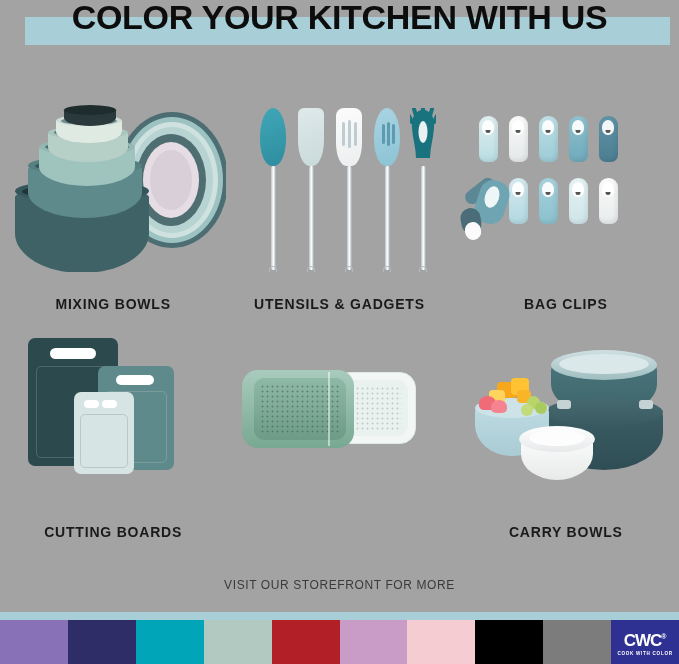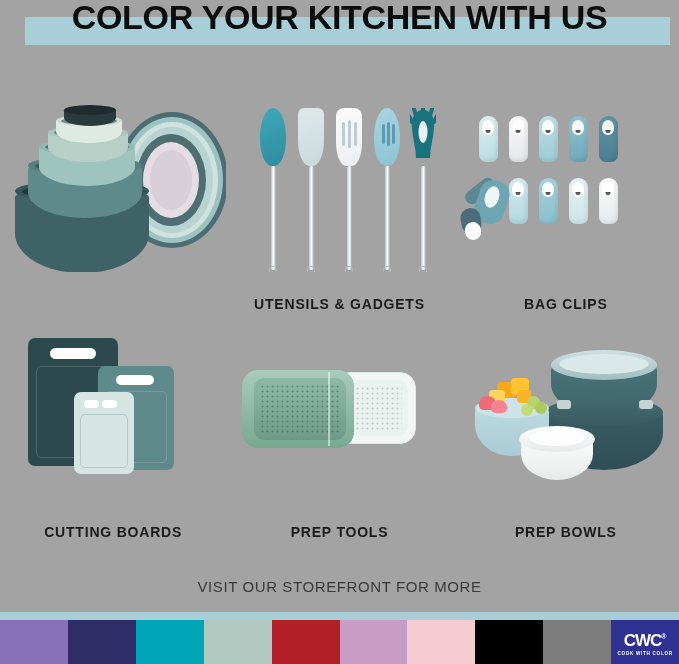--- a/index.html
+++ b/index.html
@@ -111,21 +111,21 @@
     background-size: 5px 5px;
   }
   .arrow-glyph { position:absolute; width:0;height:0; }
   .pb-bowl { position:absolute; border-radius:8px 8px 50% 50% / 6px 6px 62% 62%; }
   .pb-lid { position:absolute; border-radius:50%; }
   .fruit { position:absolute; border-radius:50%; }
 
   
   .storefront {
     position:absolute; left:0; top:578px; width:679px;
-    text-align:center; font-size:15px; letter-spacing:0.6px; color:#3a3a3a;
+    text-align:center; font-size:12px; letter-spacing:0.6px; color:#3a3a3a;
     white-space:nowrap;
   }
   .swatch-top {
     position:absolute; left:0; top:612px; width:679px; height:8px;
     background:#a8cfd8;
   }
   .swatches {
     position:absolute; left:0; top:620px; width:679px; height:44px;
     display:flex;
   }
@@ -185,20 +185,21 @@
           <div class="mb-rim" style="left:54px;top:36px;width:68px;height:9px;background:#5a7d7c;"></div>
 
           <div class="mb-bowl" style="left:56px;top:26px;width:66px;height:25px;background:#dfeae3;"></div>
           <div class="mb-rim" style="left:56px;top:23px;width:66px;height:11px;background:#cfdcd6;"></div>
           <div class="mb-rim" style="left:61px;top:25px;width:56px;height:8px;background:#6d8b8a;"></div>
 
           <div class="mb-bowl" style="left:64px;top:16px;width:52px;height:18px;background:#2a3a3c;"></div>
           <div class="mb-rim" style="left:64px;top:13px;width:52px;height:10px;background:#1f2c2e;"></div>
         </div>
       </div>
+      <div class="cell-label">MIXING BOWLS</div>
     </div>
 
     <div class="cell">
       <div class="art">
 
         <div class="utensil" style="left:34px;top:16px;height:170px;">
           <div class="u-head" style="height:58px;border-radius:50% 50% 46% 46%;background:linear-gradient(160deg,#3fa7b8,#2e8d9e);"></div>
           <div class="u-handle"></div>
             <div class="u-loop"></div>
         </div>
@@ -299,21 +300,20 @@
         <div class="perf" style="left:124px;top:66px;width:52px;height:44px;opacity:0.45;"></div>
         <svg class="arrow-glyph" style="left:138px;top:76px;" width="26" height="26" viewBox="0 0 26 26">
           <path d="M4 3 L20 13 L4 23 Z" fill="#1a1a1a"></path>
         </svg>
 
         <div class="colander-body" style="left:16px;top:50px;width:112px;height:78px;background:linear-gradient(180deg,#a8cbbd,#78a892);"></div>
         <div class="colander-basin" style="left:28px;top:58px;width:92px;height:62px;background:linear-gradient(180deg,#8fb9a7,#6d9b88);"></div>
         <div class="perf" style="left:34px;top:64px;width:80px;height:50px;"></div>
         <div style="position:absolute;left:102px;top:52px;width:2px;height:74px;background:rgba(255,255,255,0.5);"></div>
       </div>
-      <div class="cell-label">PREP TOOLS</div>
     </div>
 
     <div class="cell">
       <div class="art">
 
         <div class="pb-bowl" style="left:98px;top:44px;width:106px;height:52px;background:linear-gradient(180deg,#49737a,#3d646b);"></div>
         <div class="pb-lid" style="left:98px;top:30px;width:106px;height:30px;background:linear-gradient(180deg,#cfe0e2,#9fbdc0);"></div>
         <div class="pb-lid" style="left:106px;top:34px;width:90px;height:20px;background:#dbe8e9;"></div>
 
         <div class="pb-bowl" style="left:92px;top:90px;width:118px;height:60px;background:linear-gradient(180deg,#3b5d64,#2f4d54);"></div>
@@ -331,21 +331,21 @@
         <div class="fruit" style="left:26px;top:76px;width:17px;height:14px;border-radius:50% 50% 30% 30%;background:#ef6b78;"></div>
         <div class="fruit" style="left:38px;top:80px;width:16px;height:13px;border-radius:50% 50% 30% 30%;background:#f58490;"></div>
         <div class="fruit" style="left:74px;top:76px;width:13px;height:13px;background:#b8d46a;"></div>
         <div class="fruit" style="left:82px;top:82px;width:12px;height:12px;background:#a9ca5c;"></div>
         <div class="fruit" style="left:68px;top:84px;width:12px;height:12px;background:#c2dc7c;"></div>
 
         <div class="pb-bowl" style="left:68px;top:118px;width:72px;height:42px;background:linear-gradient(180deg,#fbfbfb,#e8eaea);"></div>
         <div class="pb-lid" style="left:66px;top:106px;width:76px;height:26px;background:linear-gradient(180deg,#ffffff,#e6e9ea);"></div>
         <div class="pb-lid" style="left:76px;top:110px;width:56px;height:16px;background:#fdfdfd;"></div>
       </div>
-      <div class="cell-label">PREP BOWLS</div>
+      <div class="cell-label">CARRY BOWLS</div>
     </div>
 
   </div>
 
   <div class="storefront">VISIT OUR STOREFRONT FOR MORE</div>
   <div class="swatch-top" style="background: rgb(168, 207, 216);"></div>
   <div class="swatches">
     <div class="swatch" style="background: rgb(136, 113, 182);"></div>
     <div class="swatch" style="background: rgb(46, 45, 104);"></div>
     <div class="swatch" style="background: rgb(0, 166, 184);"></div>

